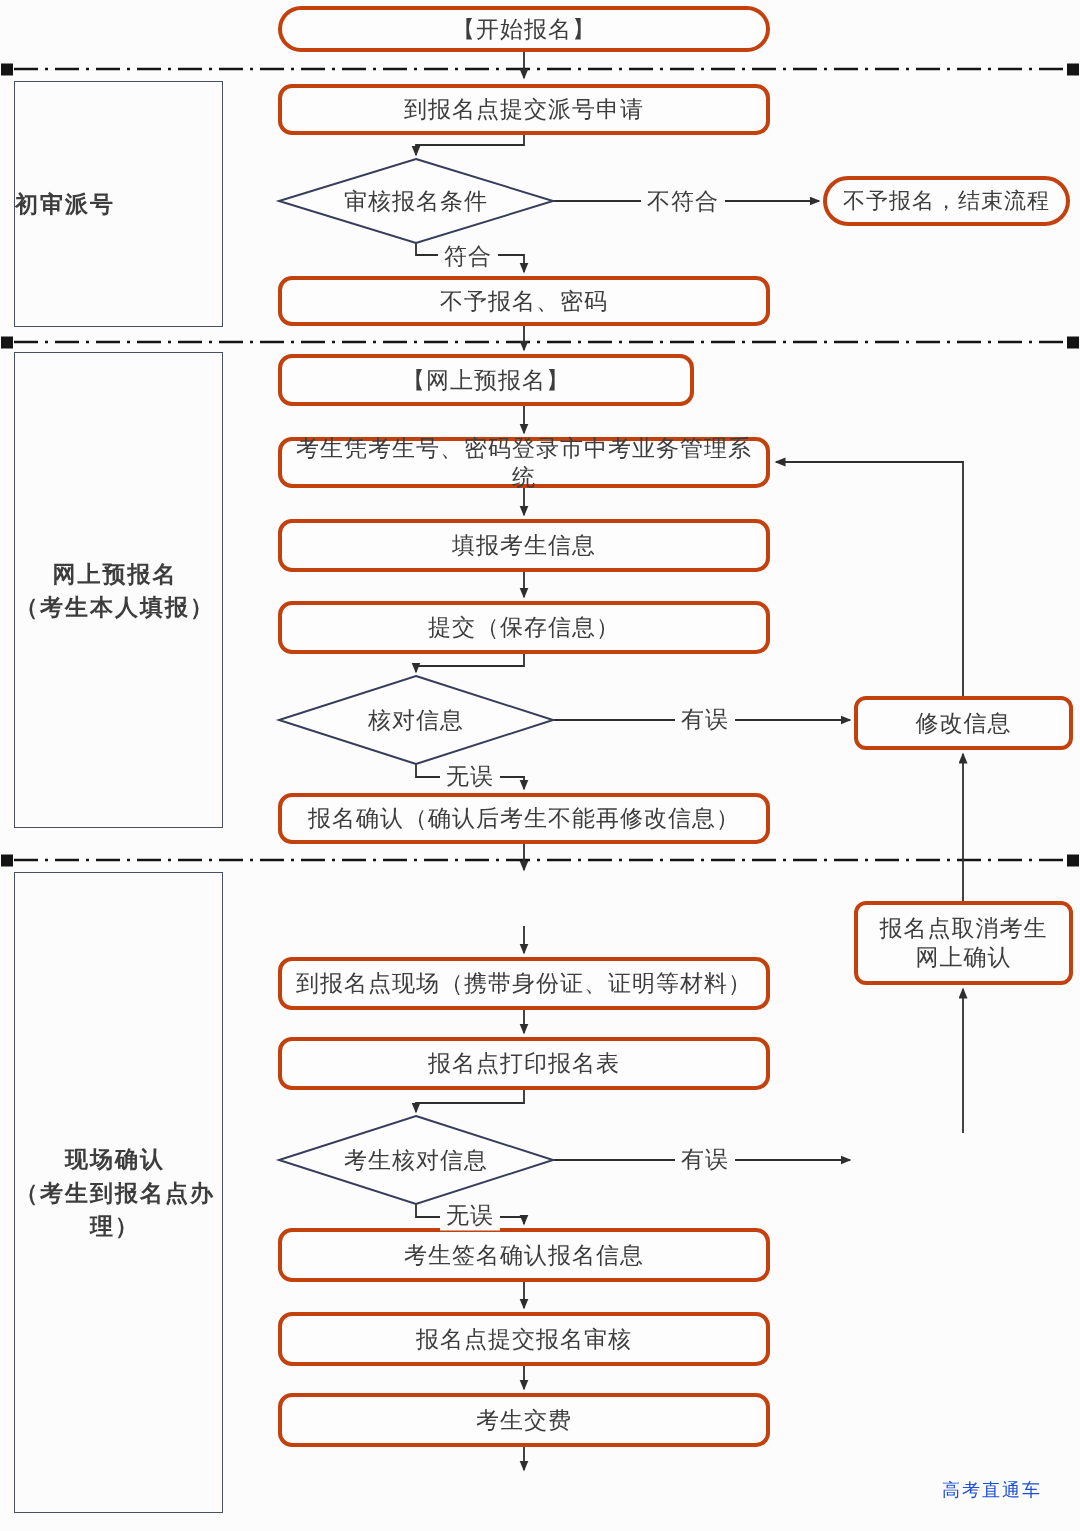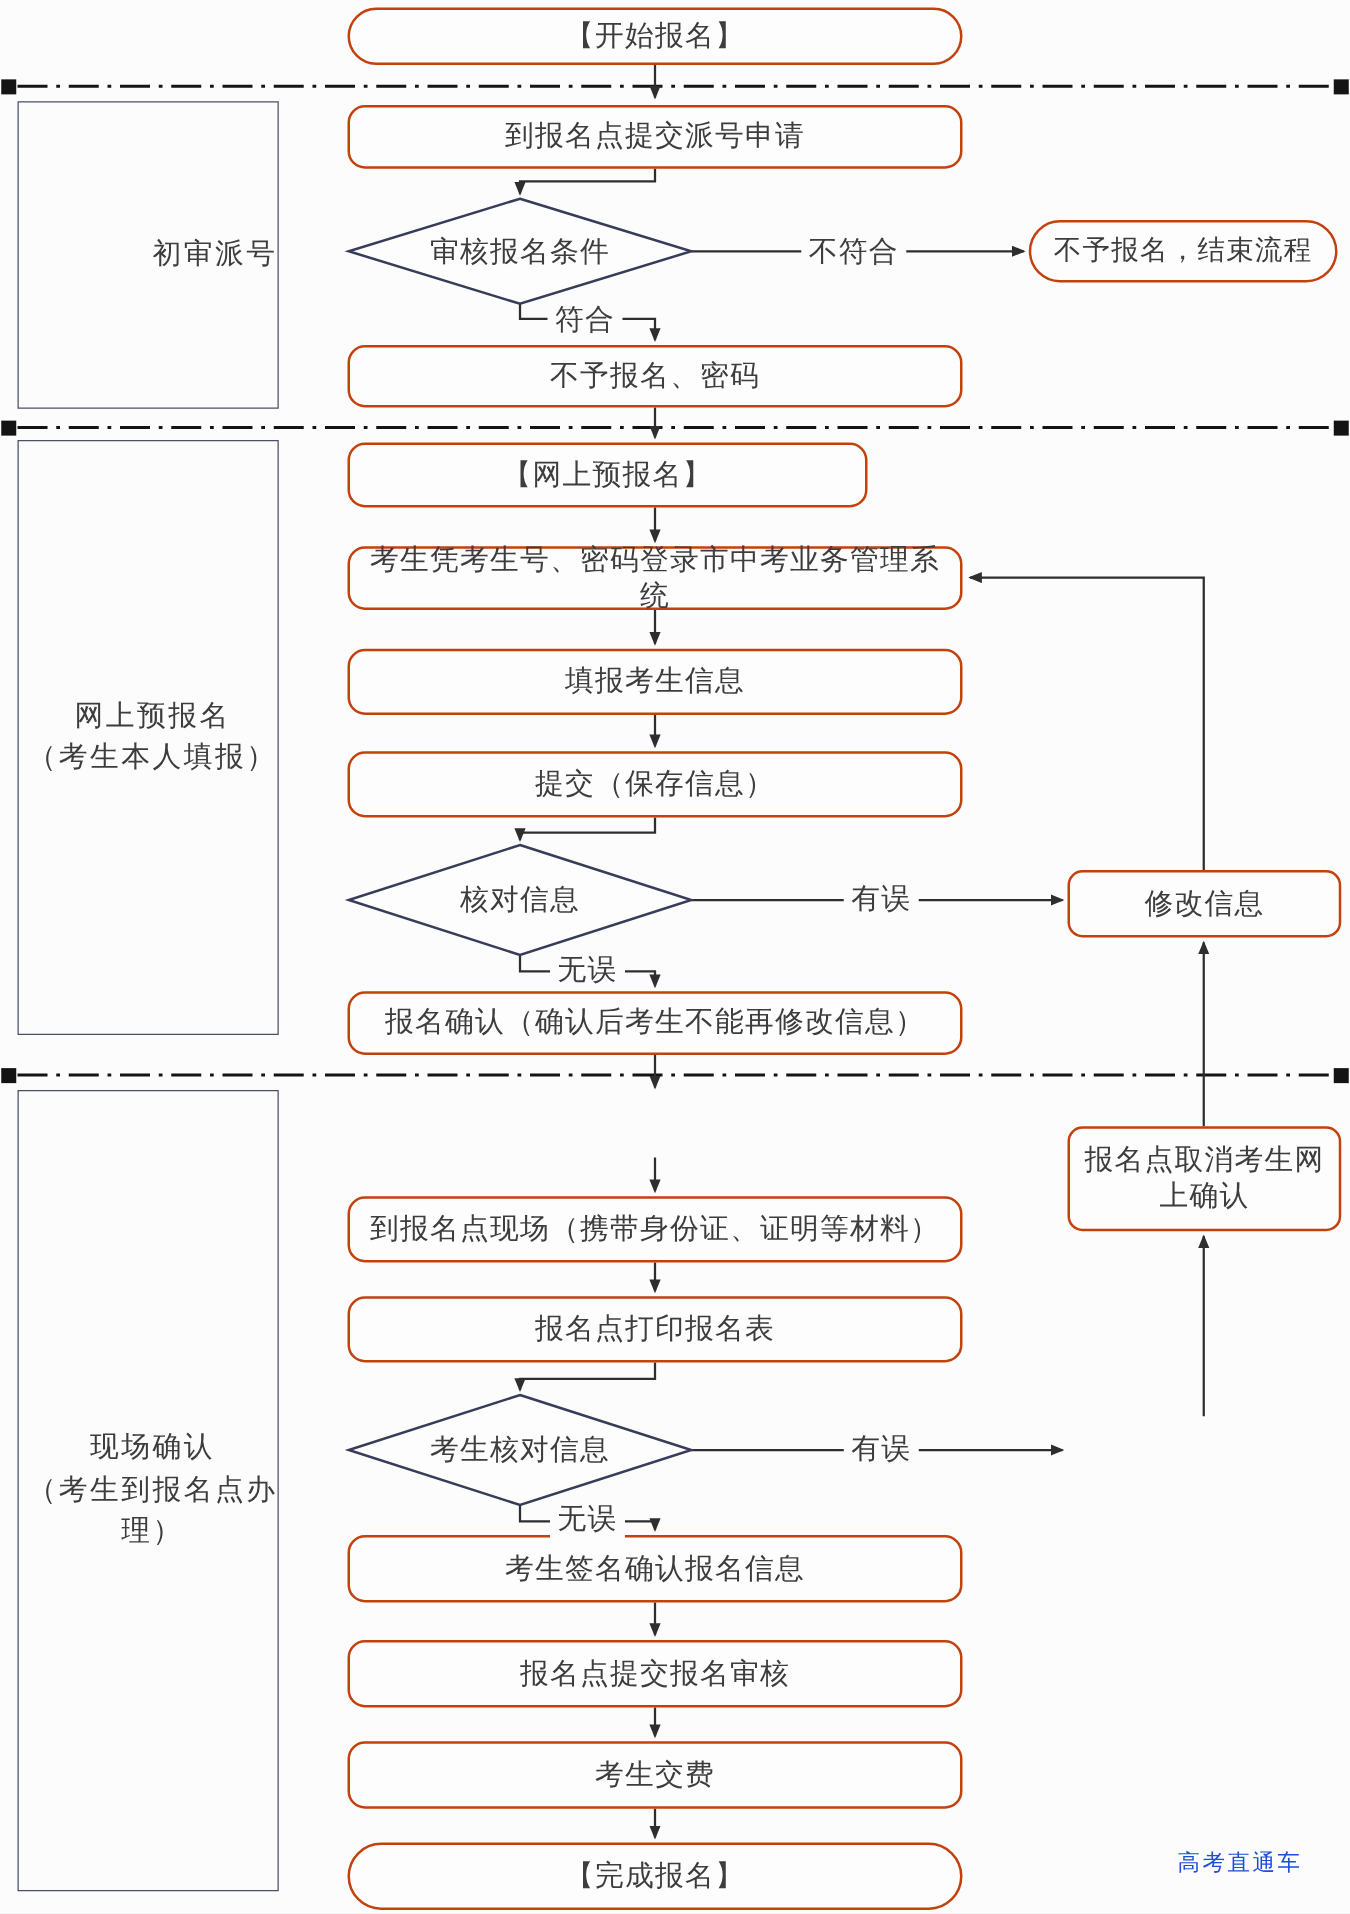--- a/index.html
+++ b/index.html
@@ -12,36 +12,37 @@
     color:#3d3d3d;
     overflow:hidden;
   }
   svg.wires{position:absolute;left:0;top:0;z-index:1;}
   .node{
     position:absolute;
     box-sizing:border-box;
     display:flex;align-items:center;justify-content:center;
     text-align:center;
     background:#fdfdfd;
-    border:2px solid #c2410c;
+    border:4px solid #c2410c;
     border-radius:14px;
     font-size:23px;
     line-height:1.25;
     letter-spacing:1px;
     z-index:2;
     padding:2px 10px;
   }
   .stadium{border-radius:40px;}
   .lane{
     position:absolute;
     box-sizing:border-box;
     border:1.6px solid #4a4f66;
     background:transparent;
-    display:flex;align-items:center;justify-content:flex-end;
+    display:flex;align-items:center;justify-content:flex-start;
     z-index:2;
+    font-weight:bold;
   }
   .lane-label{
     white-space:pre-line;
     text-align:center;
     font-size:23px;
     line-height:1.45;
     letter-spacing:2px;
     color:#3d3d3d;
   }
   .edge-label{
@@ -145,21 +146,20 @@
   <div class="node" style="left:278px;top:354px;width:416px;height:52px">【网上预报名】</div>
   <div class="node" style="left:278px;top:437px;width:492px;height:51px">考生凭考生号、密码登录市中考业务管理系统</div>
   <div class="node" style="left:278px;top:519px;width:492px;height:53px">填报考生信息</div>
   <div class="node" style="left:278px;top:601px;width:492px;height:53px">提交（保存信息）</div>
   <div class="node" style="left:278px;top:793px;width:492px;height:51px">报名确认（确认后考生不能再修改信息）</div>
   <div class="node" style="left:278px;top:957px;width:492px;height:53px">到报名点现场（携带身份证、证明等材料）</div>
   <div class="node" style="left:278px;top:1037px;width:492px;height:53px">报名点打印报名表</div>
   <div class="node" style="left:278px;top:1228px;width:492px;height:54px">考生签名确认报名信息</div>
   <div class="node" style="left:278px;top:1312px;width:492px;height:54px">报名点提交报名审核</div>
   <div class="node" style="left:278px;top:1393px;width:492px;height:54px">考生交费</div>
-  <div class="node stadium" style="left:278px;top:1474px;width:492px;height:54px">【完成报名】</div>
 
   <div class="node stadium" style="left:823px;top:176px;width:247px;height:50px;font-size:22px">不予报名，结束流程</div>
   <div class="node" style="left:854px;top:696px;width:219px;height:54px;border-radius:12px">修改信息</div>
   <div class="node" style="left:854px;top:901px;width:219px;height:84px;border-radius:12px">报名点取消考生网上确认</div>
 
   <div class="edge-label" style="left:416px;top:201px;background:transparent">审核报名条件</div>
   <div class="edge-label" style="left:416px;top:720px;background:transparent">核对信息</div>
   <div class="edge-label" style="left:416px;top:1160px;background:transparent">考生核对信息</div>
 
   <div class="edge-label" style="left:683px;top:201px">不符合</div>

